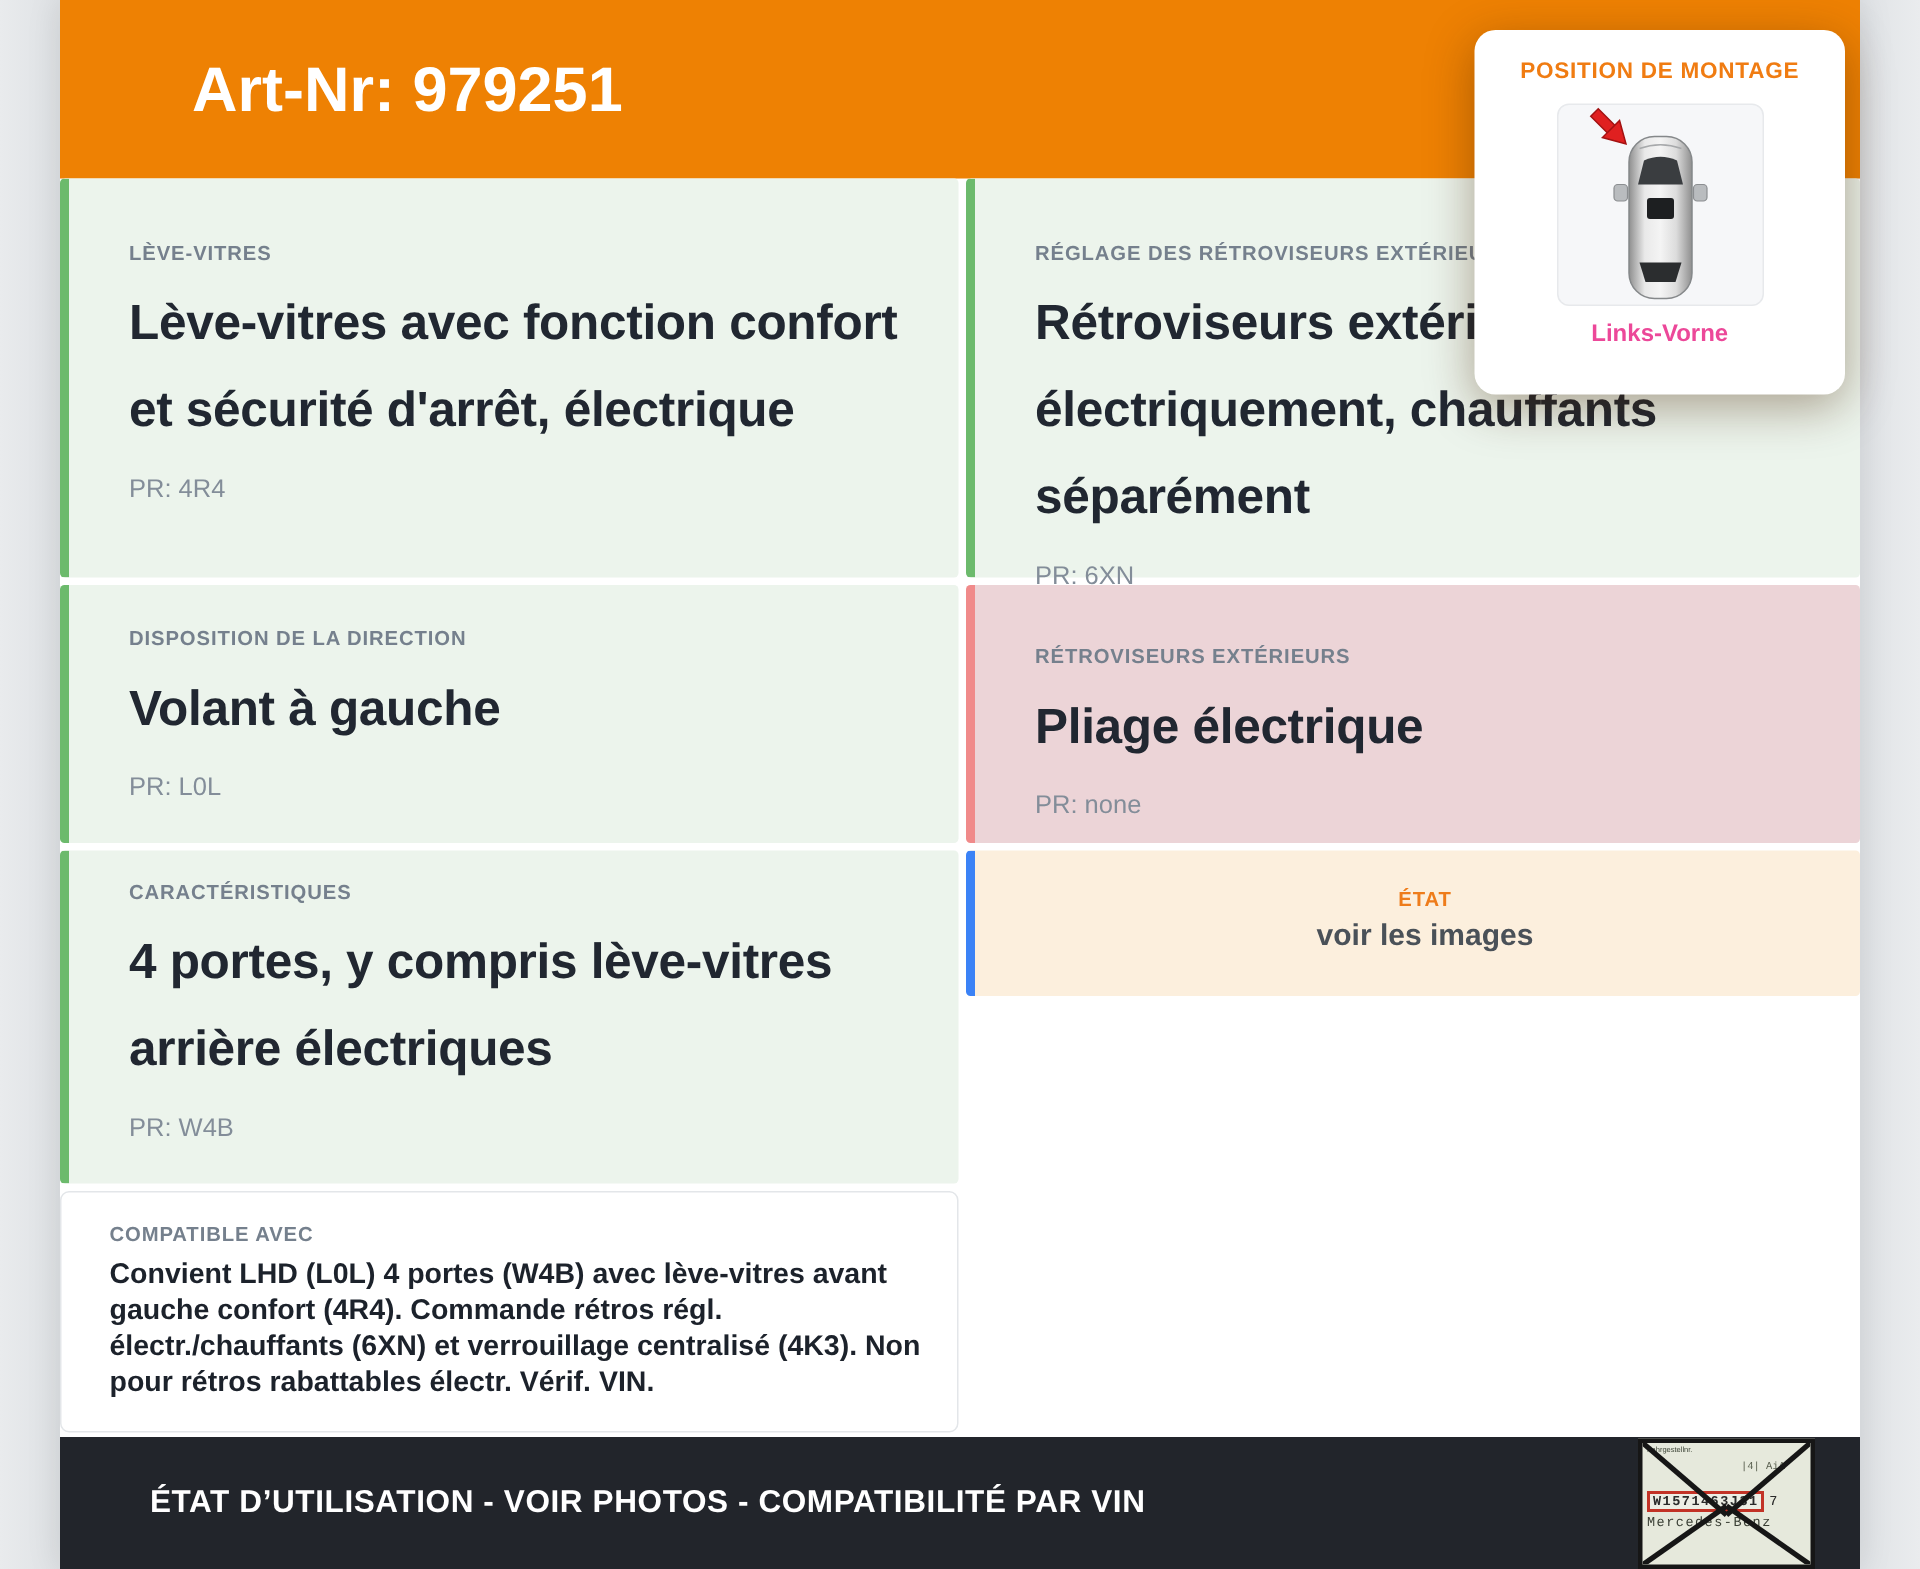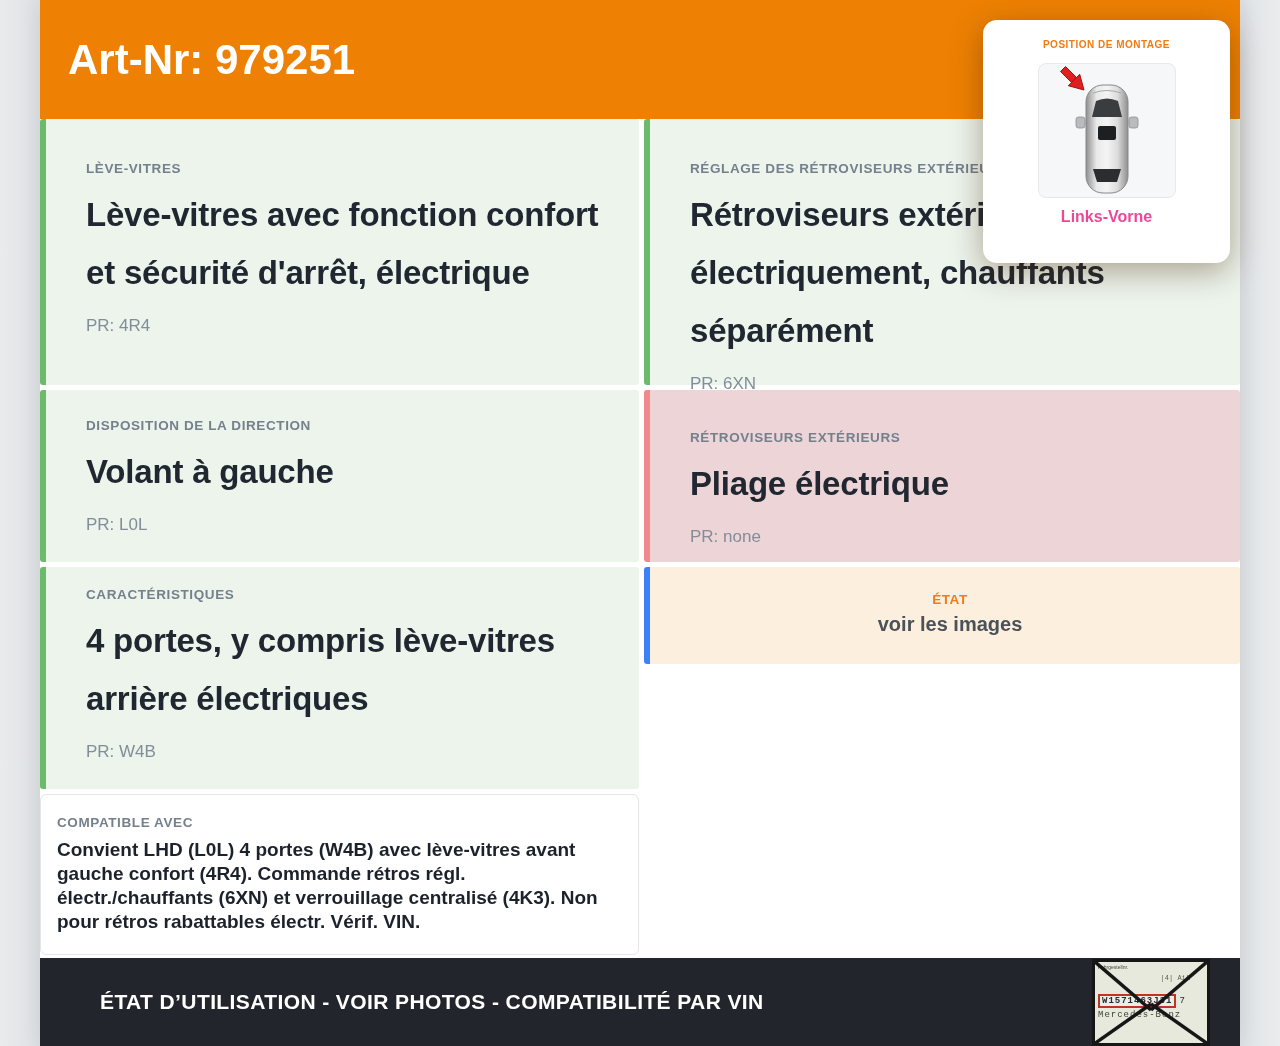--- a/index.html
+++ b/index.html
@@ -6,21 +6,21 @@
   html,body { width:1280px; height:1046px; overflow:hidden;
     font-family:"Liberation Sans", sans-serif;
     background:linear-gradient(to right,#e9ebed 0%,#dfe2e5 3%,#e6e8ea 50%,#e0e3e6 97%,#eaecee 100%);
   }
   .page { position:absolute; left:40px; top:0; width:1200px; height:1046px;
     background:#ffffff; box-shadow:0 0 22px rgba(0,0,0,.10); }
 
   
   .header { position:absolute; left:0; top:0; width:1200px; height:119px;
     background:#ee8103; display:flex; align-items:center; }
-  .header h1 { color:#ffffff; font-size:42px; font-weight:700; padding-left:28px; letter-spacing:0; }
+  .header h1 { color:#ffffff; font-size:42px; font-weight:700; padding-left:88px; letter-spacing:0; }
 
   
   .card { position:absolute; border-radius:3px; padding:42px 30px 0 40px; }
   .card.green  { background:#ecf4ec; border-left:6px solid #6cba6c; }
   .card.red    { background:#ecd4d7; border-left:6px solid #f08a8a; }
   .card.orange { background:#fcefdd; border-left:6px solid #3b82f6;text-align:center; }
   .card-label { font-size:13.5px; font-weight:700; letter-spacing:.6px; color:#75808d;
     text-transform:uppercase; margin-bottom:10px; white-space:nowrap; overflow:hidden; }
   .card.orange .card-label { color:#ee7c1b; }
   .card-title { font-size:33px; line-height:58px; font-weight:700; color:#212731;
@@ -31,35 +31,35 @@
   .card-l1 { left:0;   top:119px; width:599px; height:266px; }
   .card-r1 { left:604px; top:119px; width:596px; height:266px; }
   .card-l2 { left:0;   top:390px; width:599px; height:172px; padding-top:28px; }
   .card-r2 { left:604px; top:390px; width:596px; height:172px; padding-top:40px; }
   .card-l3 { left:0;   top:567px; width:599px; height:222px; padding-top:20px; }
   .card-r3 { left:604px; top:567px; width:596px; height:97px; padding-top:25px; }
   .card-r3 .card-label { margin-bottom:6px; }
 
   
   .compat { position:absolute; left:0; top:794px; width:599px; height:161px;
-    background:#ffffff; border:1px solid #e3e6e9; border-radius:6px; padding:20px 24px 0 16px; }
+    background:#ffffff; border:1px solid #e3e6e9; border-radius:6px; padding:20px 24px 0 32px; }
   .compat .card-label { margin-bottom:8px; }
   .compat-text { font-size:19px; line-height:24px; font-weight:700; color:#1c222b; max-width:545px; }
 
   
   .footer { position:absolute; left:0; top:958px; width:1200px; height:88px;
     background:#22252b; display:flex; align-items:center; }
   .footer-text { color:#ffffff; font-size:21px; font-weight:700; letter-spacing:.4px;
     padding-left:60px; text-transform:uppercase; }
 
   
   .popup { position:absolute; left:943px; top:20px; width:247px; height:243px;
     background:#ffffff; border-radius:14px; box-shadow:0 8px 32px rgba(70,35,0,.40);
     z-index:20; text-align:center; padding-top:19px; }
-  .popup-label { color:#f07c12; font-size:10px; font-weight:700; letter-spacing:.5px; }
+  .popup-label { color:#f07c12; font-size:15px; font-weight:700; letter-spacing:.5px; }
   .popup-imgbox { width:138px; height:135px; margin:13px auto 10px auto; background:#f6f7f9;
     border:1px solid #e7e9ec; border-radius:8px; display:flex; align-items:center; justify-content:center; }
   .popup-caption { font-size:16px; font-weight:700; color:#ec4899; }
 
   
   .envelope { position:absolute; left:1052px; top:959px; width:118px; height:87px; z-index:30;
     background:#e6e9dc; border:3px solid #161616; overflow:hidden; }
   .doc { position:absolute; inset:0; padding:2px 3px; }
   .doc-label { font-size:5px; color:#3c4436; }
   .doc-line { font-size:7px; color:#5a6050; font-family:"Liberation Mono", monospace; text-align:right; padding-right:14px; margin-top:4px;}

